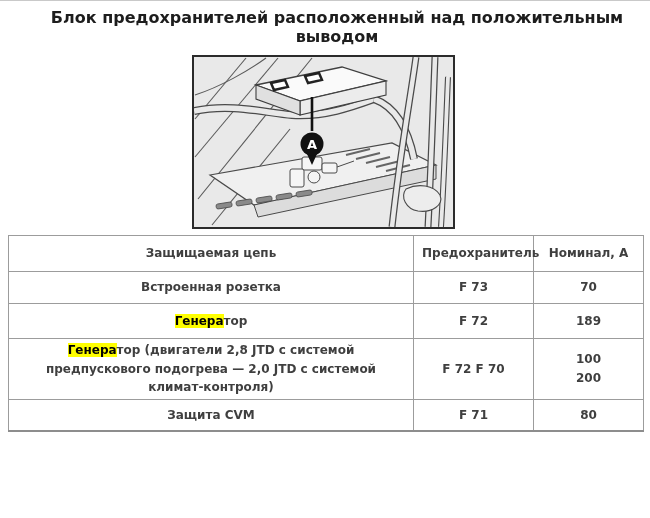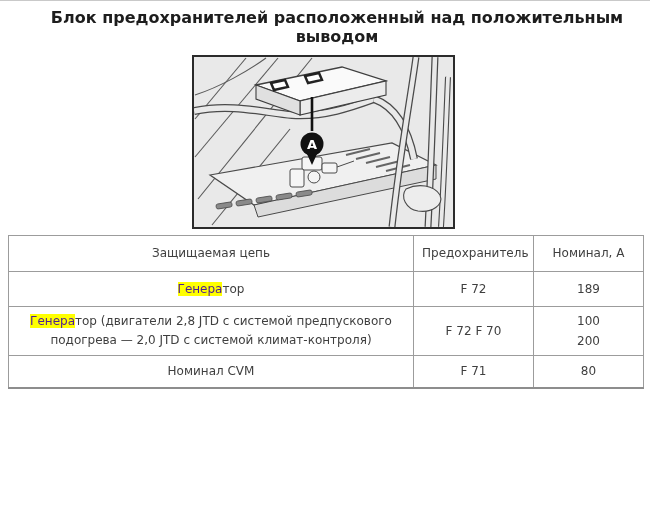--- a/index.html
+++ b/index.html
@@ -18,24 +18,24 @@
     border:2px solid #2b2b2b;box-sizing:border-box;background:#e9e9e9;
   }
   .figure-frame svg{display:block;width:100%;height:100%;}
   table.fuse-table{
     position:absolute;left:8px;top:234px;width:635px;
     border-collapse:collapse;table-layout:fixed;
     font-size:12px;color:#3f3f3f;
   }
   table.fuse-table td,table.fuse-table th{
     border:1px solid #9c9c9c;text-align:center;vertical-align:middle;
-    padding:2px 8px;font-weight:normal;line-height:1.55;
+    padding:2px 8px;font-weight:bold;line-height:1.55;
   }
   table.fuse-table tr:last-child td{border-bottom:2px solid #8d8d8d;}
-  .hl{color:#4c1d95;}
+  .hl{color:#000000;}
   .hl-y{background:#ffff00;}
   .hl-o{background:#f7941e;}
   .rating-line{margin:1px 0;}
 </style>
 </head>
 <body>
 
 <div class="page-title">
   <div>Блок предохранителей расположенный над положительным выводом</div>
 </div>
@@ -119,36 +119,43 @@
       <col style="width:405px">
       <col style="width:120px">
       <col style="width:110px">
     </colgroup>
   <tbody>
       <tr style="height:36px">
     <th>Защищаемая цепь</th>
     <th>Предохранитель</th>
     <th>Номинал, А</th>
   </tr>
+  <tr style="height:32px">
+    <td><span>Встроенная розетка</span><span class="hl hl-y"></span><span></span></td>
+    <td>F 73</td>
+    <td>
+          <div class="rating-line">70</div>
+        </td>
+  </tr>
   <tr style="height:35px">
     <td><span></span><span class="hl hl-y">Генера</span><span>тор</span></td>
     <td>F 72</td>
     <td>
           <div class="rating-line">189</div>
         </td>
   </tr>
   <tr style="height:49px">
     <td><span></span><span class="hl hl-y">Генера</span><span>тор (двигатели 2,8 JTD с системой предпускового подогрева — 2,0 JTD с системой климат-контроля)</span></td>
     <td>F 72 F 70</td>
     <td>
           <div class="rating-line">100</div>
           <div class="rating-line">200</div>
         </td>
   </tr>
   <tr style="height:32px">
-    <td><span>Номинал CVM</span><span class="hl hl-y"></span><span></span></td>
+    <td><span>Защита CVM</span><span class="hl hl-y"></span><span></span></td>
     <td>F 71</td>
     <td>
           <div class="rating-line">80</div>
         </td>
   </tr>
 </tbody>
   </table>
 
 </body></html>

